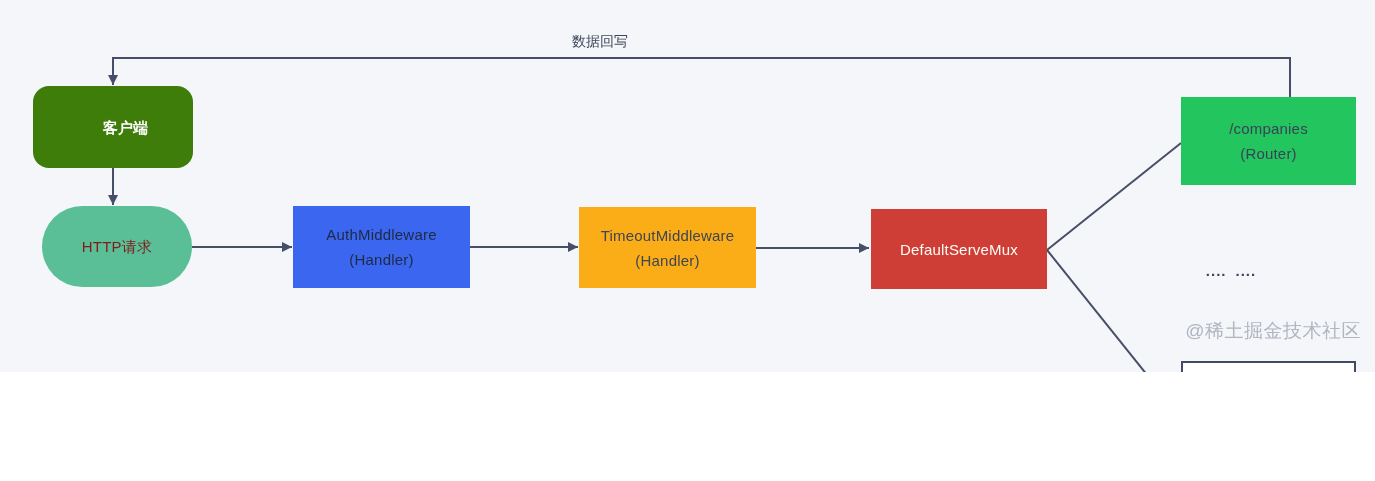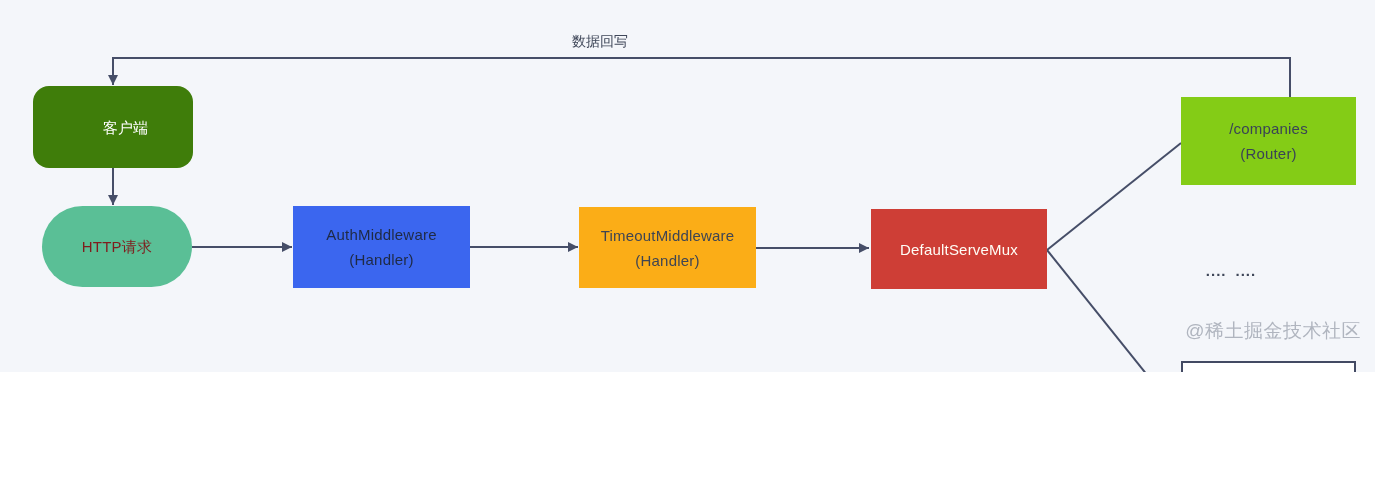--- a/index.html
+++ b/index.html
@@ -29,21 +29,21 @@
     font-size: 15px;
     line-height: 25px;
     text-align: center;
     box-sizing: border-box;
     letter-spacing: 0.2px;
   }
   .node-client {
     left: 33px; top: 86px;
     width: 160px; height: 82px;
     border-radius: 16px;
-    font-weight: 400;
+    font-weight: 700;
     padding-left: 25px;
   }
   .node-http-request {
     left: 42px; top: 206px;
     width: 150px; height: 81px;
     border-radius: 41px;
     font-weight: 500;
   }
   .node-auth {
     left: 293px; top: 206px;
@@ -142,21 +142,21 @@
 
   <div class="node node-timeout" style="background-color: rgb(251, 173, 23); color: rgb(63, 69, 83);">
     <span>TimeoutMiddleware</span>
     <span>(Handler)</span>
   </div>
 
   <div class="node node-mux" style="background-color: rgb(206, 62, 54); color: rgb(255, 253, 246); text-align: right;">
     <span>DefaultServeMux</span>
   </div>
 
-  <div class="node node-router" style="background-color: #84cc16; color: rgb(58, 67, 86);">
+  <div class="node node-router" style="background-color: #22c55e; color: rgb(58, 67, 86);">
     <span>/companies</span>
     <span>(Router)</span>
   </div>
 
   <div class="dots" style="color: rgb(63, 71, 89);">
     <span>....</span>
     <span>....</span>
   </div>
 
   <div class="node node-slashes" style="background-color: rgb(255, 255, 255); color: rgb(58, 67, 86); border-color: rgb(67, 74, 99);">

